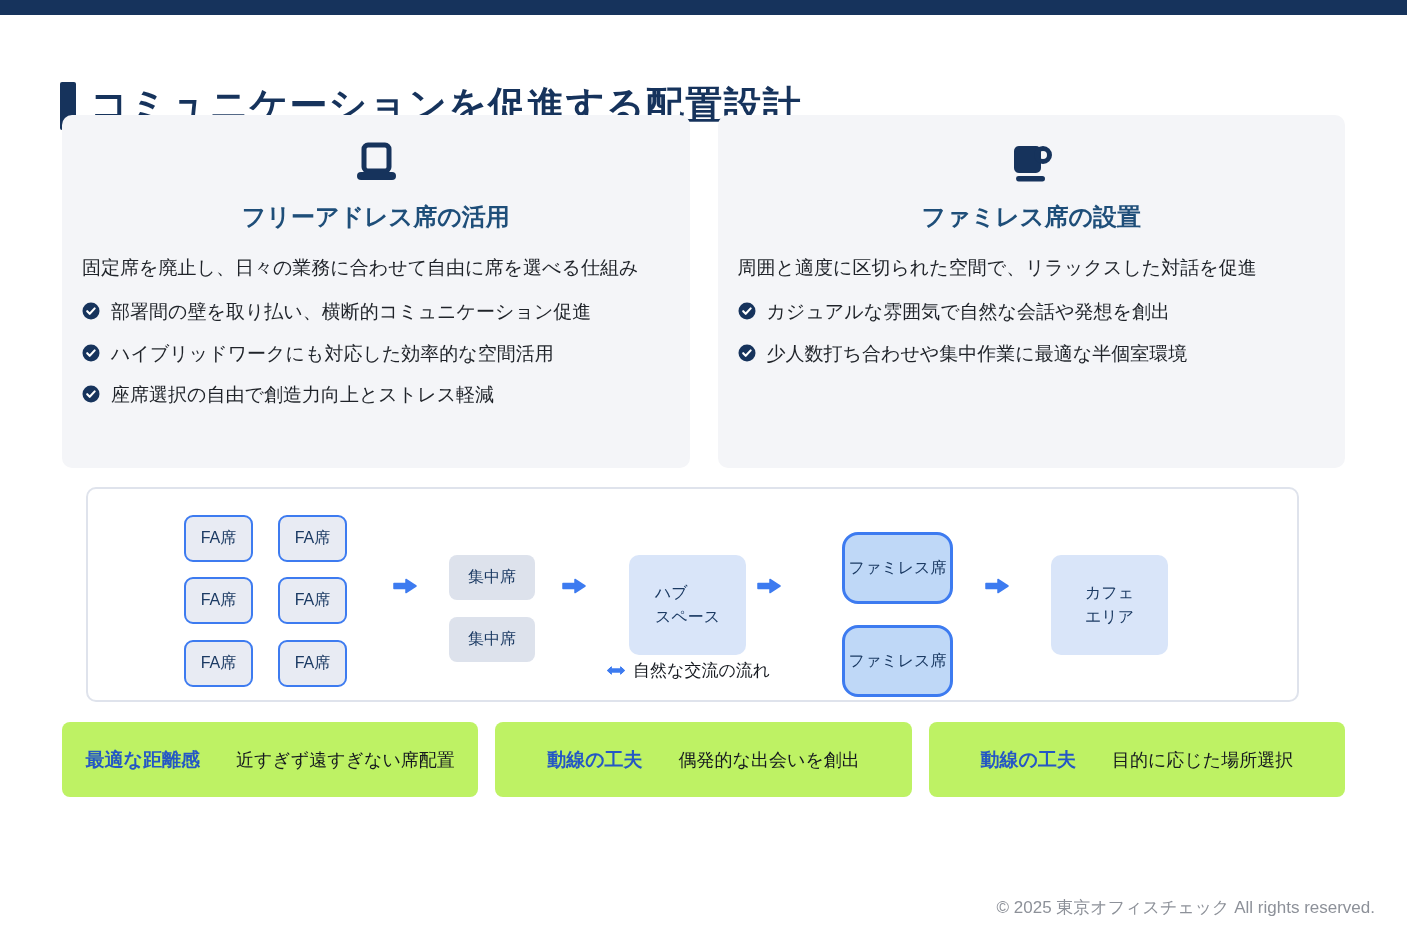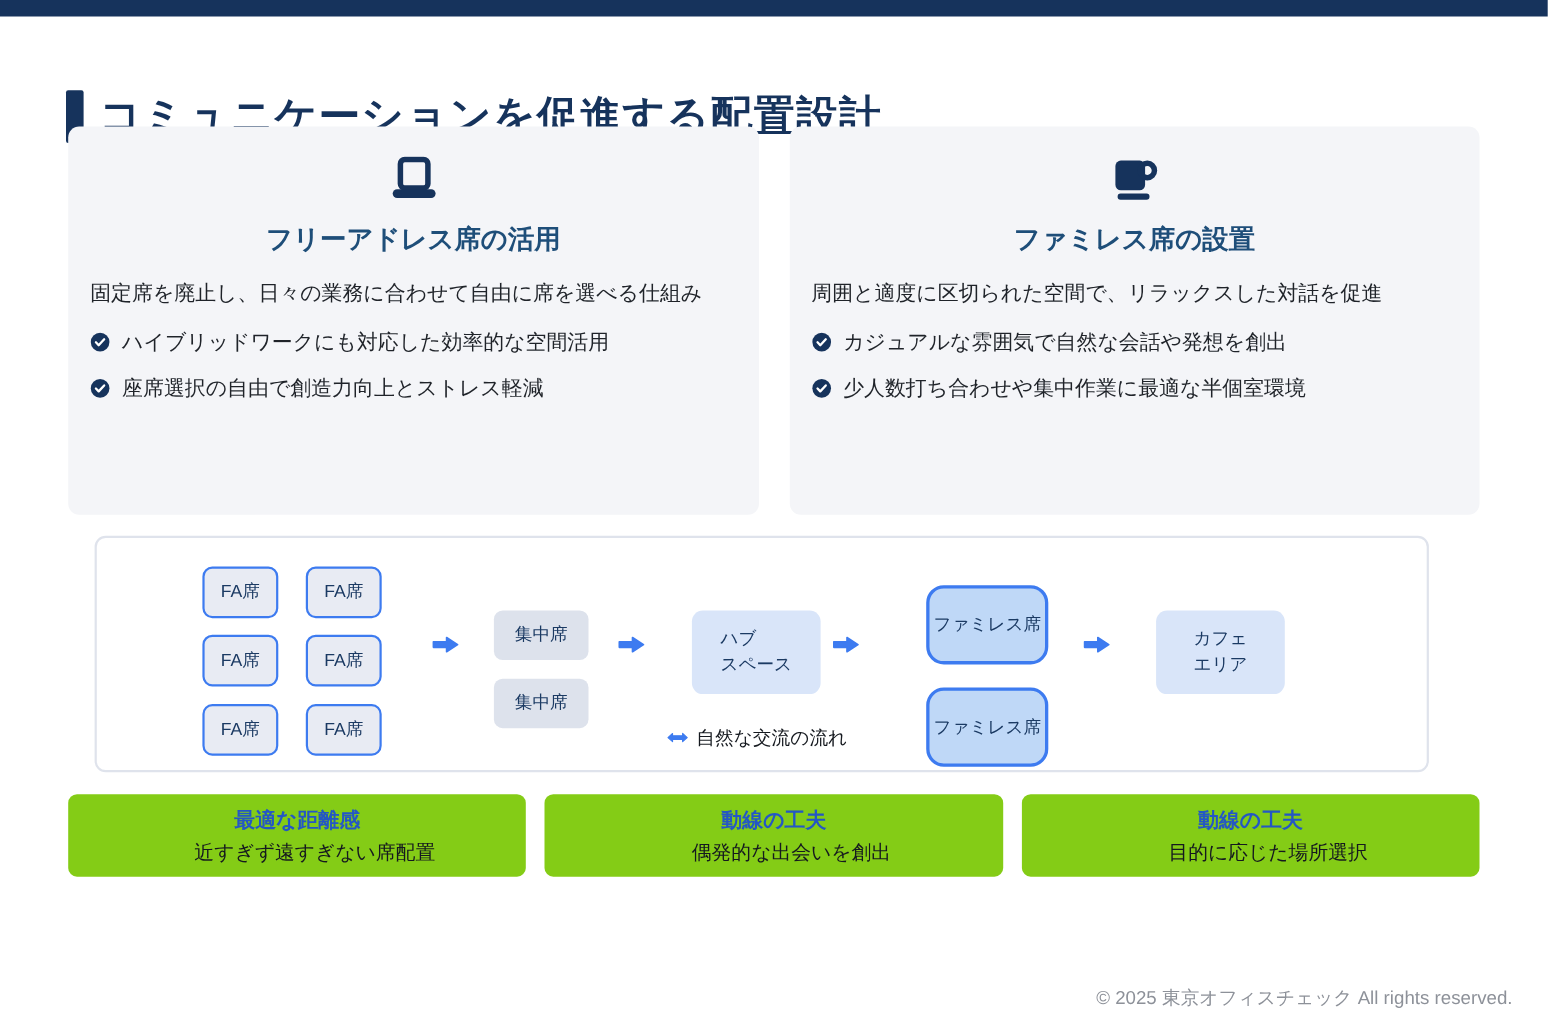--- a/index.html
+++ b/index.html
@@ -24,30 +24,30 @@
   .bullets { list-style:none; margin:16px 0 0; padding:0; }
   .bullets li { display:flex; align-items:flex-start; gap:11px; font-size:19px; margin-bottom:18px; line-height:1.25; }
   .check svg { display:block; margin-top:2px; }
 
   .diagram { position:absolute; top:487px; left:86px; width:1213px; height:215px;
              background:#fff; border:2px solid #dfe3ec; border-radius:10px; }
   .dbox { position:absolute; display:flex; align-items:center; justify-content:center;
           color:#1b3a63; white-space:nowrap; }
   .fa-seat   { width:69px;  height:47px; background:#e8ebf3; border:2px solid #3d7bf0; border-radius:9px;  font-size:16px; }
   .focus-seat{ width:86px;  height:45px; background:#dde2ec; border-radius:8px; font-size:16px; }
-  .hub, .cafe{ width:117px; height:76px; background:#d9e5f9; border-radius:10px; font-size:16px; line-height:1.5; }
+  .hub, .cafe{ width:117px; height:100px; background:#d9e5f9; border-radius:10px; font-size:16px; line-height:1.5; }
   .hub .lines, .cafe .lines { text-align:left; }
   .famiresu  { width:111px; height:72px; background:#bfd8f7; border:3px solid #3d7bf0; border-radius:16px; font-size:16px; }
   .arrow { position:absolute; width:26px; height:18px; }
   .flow-label { position:absolute; left:518px; top:170px; display:flex; align-items:center; gap:7px;
                 font-size:17px; color:#15191f; white-space:nowrap; }
 
   .features { position:absolute; top:722px; left:62px; width:1283px; display:flex; gap:17px; }
-  .feature { flex:1; height:75px; background:#84cc16; border-radius:8px;
-             display:flex; flex-direction:column; align-items:center; justify-content:center; gap:4px; }
+  .feature { flex:1; height:75px; background:#bef264; border-radius:8px;
+             display:flex; flex-direction:row; align-items:center; justify-content:center; gap:4px; }
   .feature-title { font-size:19px; font-weight:bold; color:#2457c5; }
   .feature-sub { font-size:18px; color:#15191f;margin-left:32px; }
 
   .footer { position:absolute; right:32px; top:896px; font-size:17px; color:#8d9199; white-space:nowrap; }
 </style>
 </head>
 <body>
 
 <div class="topbar"></div>
 
@@ -61,20 +61,29 @@
   <div class="card">
     <div class="card-icon">
       <svg width="52" height="42" viewBox="0 0 52 42">
         <rect x="14" y="3" width="25" height="26" rx="4" fill="none" stroke="#16335c" stroke-width="5"></rect>
         <rect x="7" y="30" width="39" height="8" rx="4" fill="#16335c"></rect>
       </svg>
     </div>
     <h2 class="card-title">フリーアドレス席の活用</h2>
     <p class="card-desc">固定席を廃止し、日々の業務に合わせて自由に席を選べる仕組み</p>
     <ul class="bullets">
+      <li>
+        <span class="check">
+          <svg width="18" height="18" viewBox="0 0 18 18">
+              <circle cx="9" cy="9" r="8.5" fill="#16335c"></circle>
+              <path d="M5.2 9.2 l2.5 2.6 5-5.4" stroke="#fff" stroke-width="2.1" fill="none" stroke-linecap="round" stroke-linejoin="round"></path>
+            </svg>
+        </span>
+        <span>部署間の壁を取り払い、横断的コミュニケーション促進</span>
+      </li>
       <li>
         <span class="check">
           <svg width="18" height="18" viewBox="0 0 18 18">
               <circle cx="9" cy="9" r="8.5" fill="#16335c"></circle>
               <path d="M5.2 9.2 l2.5 2.6 5-5.4" stroke="#fff" stroke-width="2.1" fill="none" stroke-linecap="round" stroke-linejoin="round"></path>
             </svg>
         </span>
         <span>ハイブリッドワークにも対応した効率的な空間活用</span>
       </li>
       <li>

